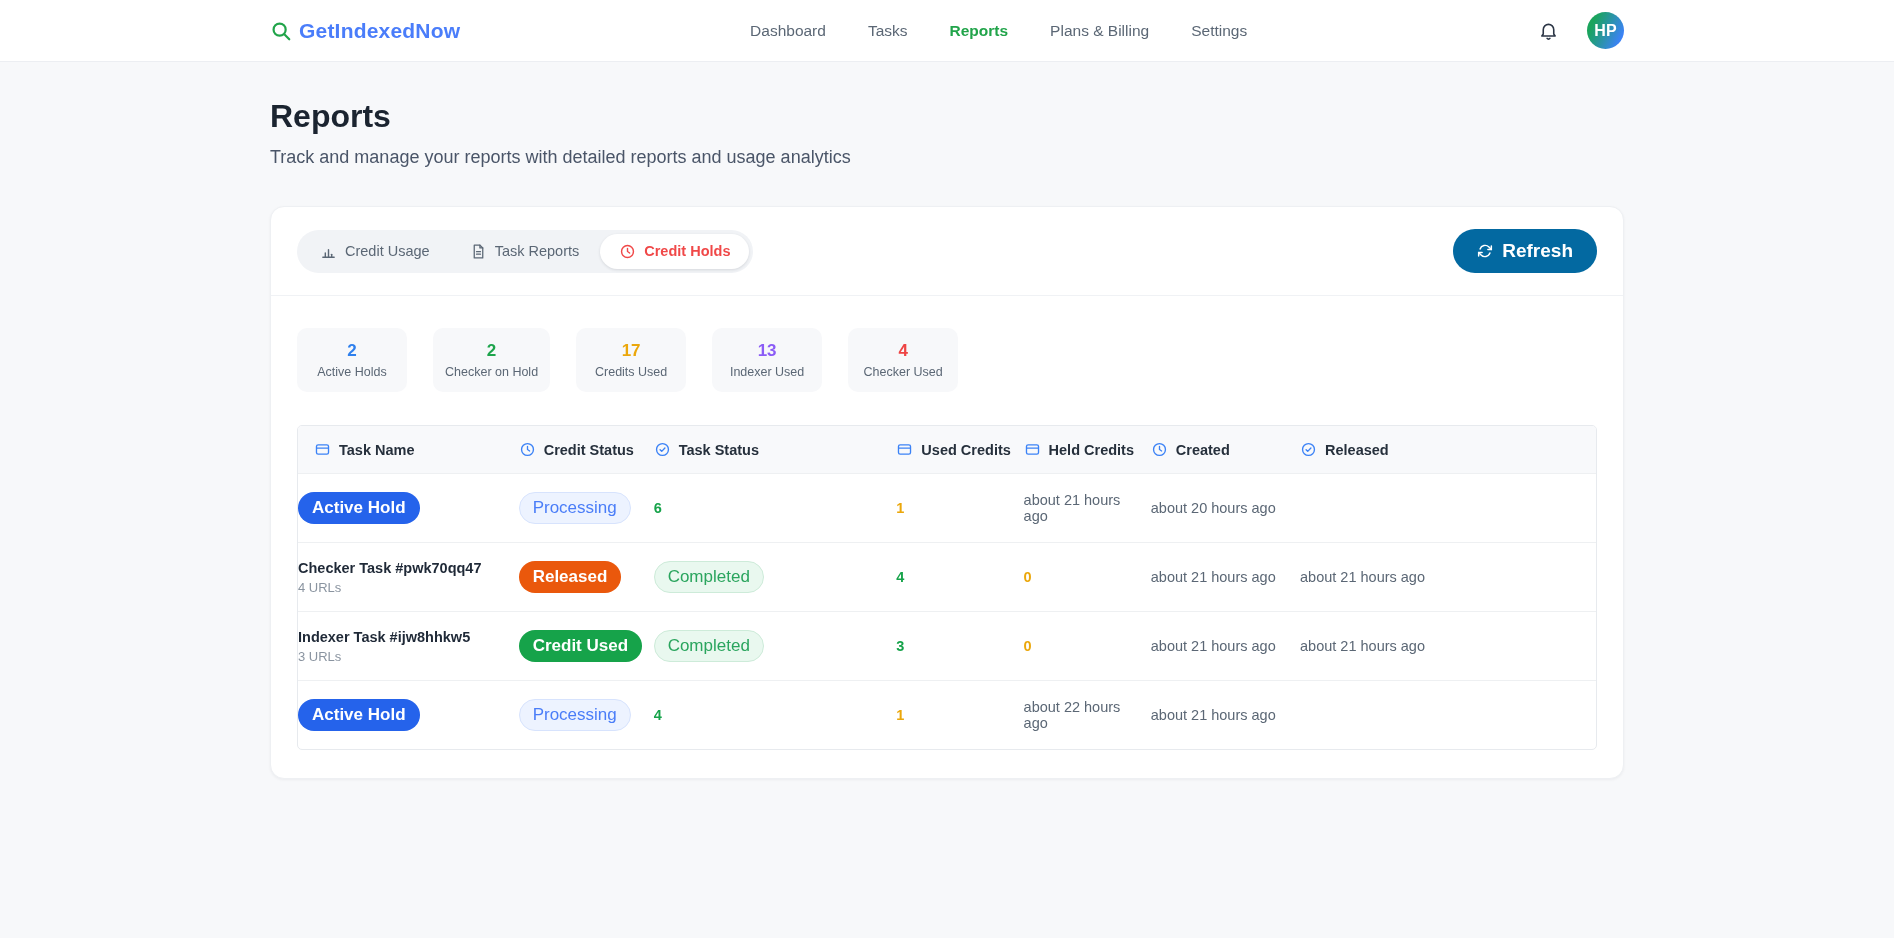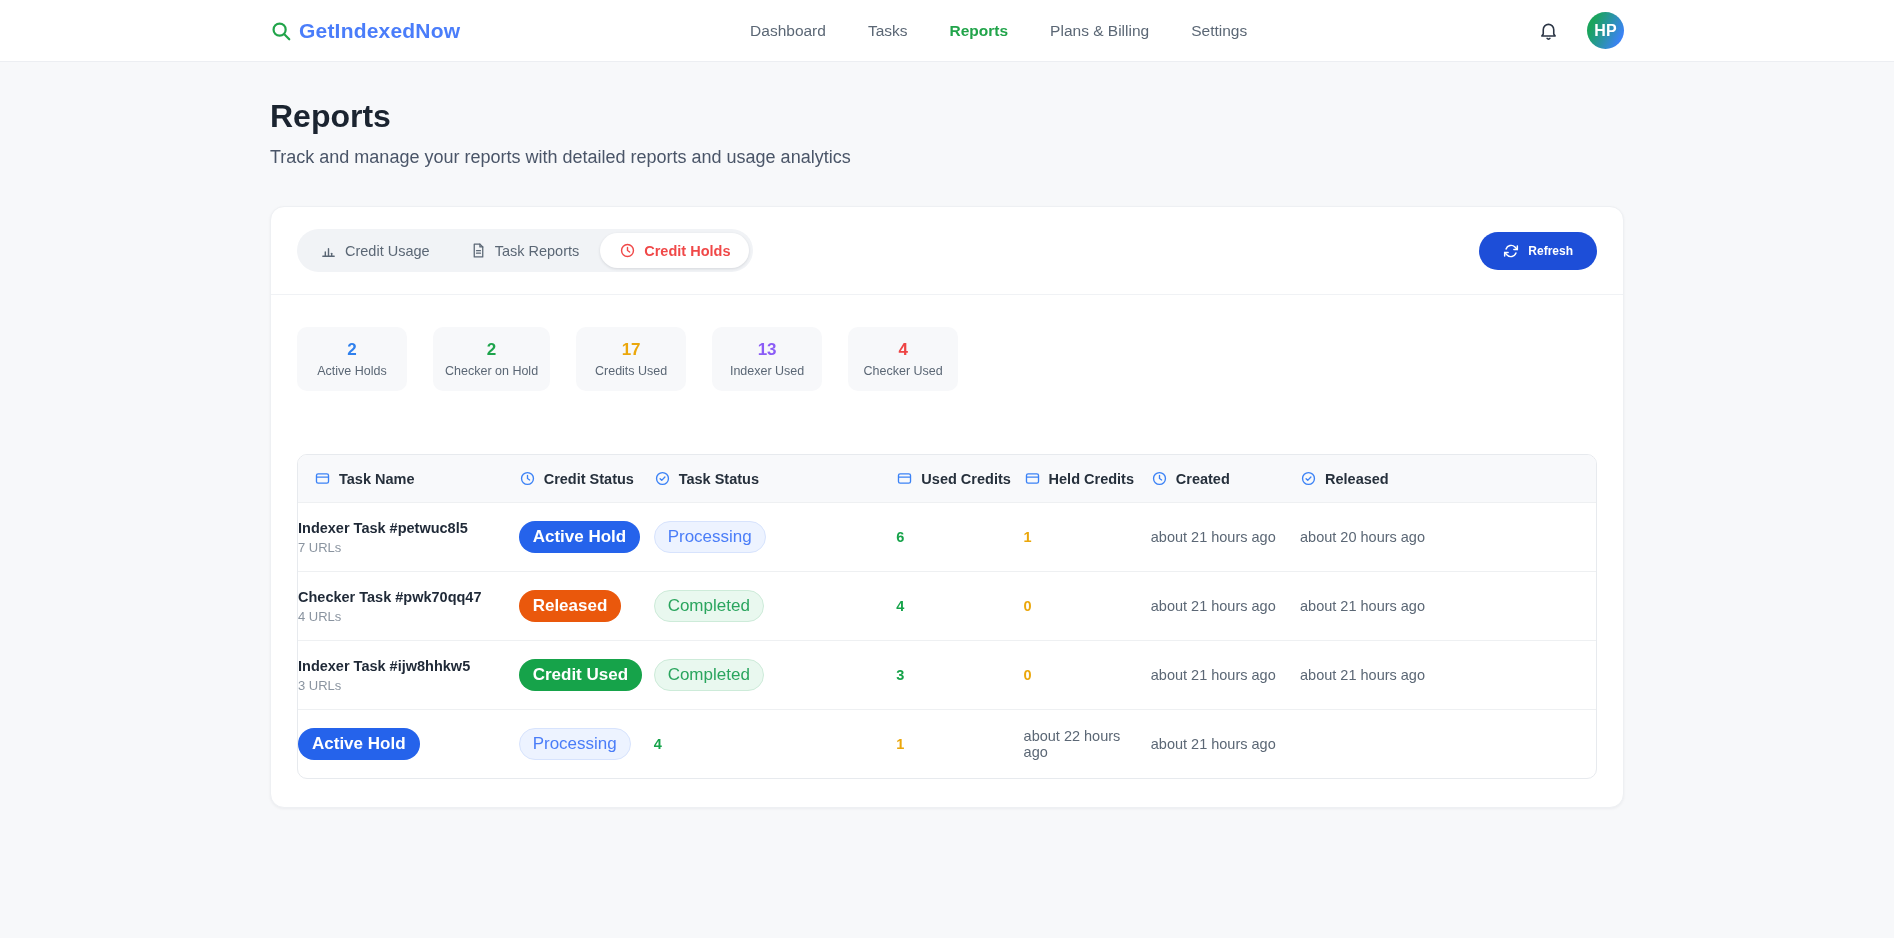--- a/index.html
+++ b/index.html
@@ -33,42 +33,42 @@
   
   .card { margin-top:38px; background:#fff; border:1px solid #eef0f3; border-radius:14px;
     box-shadow:0 1px 3px rgba(16,24,40,.05); }
   .card-head { display:flex; align-items:center; justify-content:space-between;
     padding:22px 26px; border-bottom:1px solid #f0f2f5; }
   .tabs { display:inline-flex; align-items:center; gap:2px; background:#f1f3f6; border-radius:999px; padding:4px; }
   .tab { display:flex; align-items:center; gap:8px; padding:9px 19px; border-radius:999px;
     font-size:14.5px; font-weight:500; color:#5b6775; cursor:pointer; background:transparent; border:none; }
   .tab svg { width:17px; height:17px; }
   .tab.active { background:#ffffff; color:#f04848; box-shadow:0 1px 3px rgba(16,24,40,.12); font-weight:600; }
-  .refresh-btn { display:flex; align-items:center; gap:9px; background:#1d4ed8; color:#fff; border:none;
-    border-radius:999px; padding:11px 24px; font-size:12px; font-weight:600; cursor:pointer;
+  .refresh-btn { display:flex; align-items:center; gap:9px; background:#0369a1; color:#fff; border:none;
+    border-radius:999px; padding:11px 24px; font-size:19px; font-weight:600; cursor:pointer;
     font-family:"Liberation Sans","DejaVu Sans",sans-serif; }
   .refresh-btn svg { width:16px; height:16px; }
 
   
   .summary { display:flex; align-items:flex-start; justify-content:space-between; padding:32px 26px 0; }
   .summary-title { font-size:20px; font-weight:700; color:#1b2430; }
   .summary-sub { margin-top:8px; font-size:14px; color:#5b6775; }
   .summary-period { margin-top:7px; font-size:14px; color:#5b6775; }
   .stats { display:flex; gap:26px; }
   .stat-box { min-width:110px; padding:13px 12px; background:#f7f8fa; border-radius:10px; text-align:center; }
   .stat-value { font-size:17px; font-weight:700; }
   .stat-label { margin-top:4px; font-size:12.5px; color:#5b6775; white-space:nowrap; }
   .c-blue   { color:#2f80ed; }
   .c-green  { color:#1ea44c; }
   .c-amber  { color:#eba70b; }
   .c-purple { color:#8b5cf6; }
   .c-red    { color:#ee4444; }
 
   
-  .table-wrap { margin:63px 26px 28px; border:1px solid #e7eaee; border-radius:10px; overflow:hidden; }
+  .table-wrap { margin:33px 26px 28px; border:1px solid #e7eaee; border-radius:5px; overflow:hidden; }
   .trow { display:grid; grid-template-columns:17% 10.4% 18.7% 9.8% 9.8% 11.5% 1fr; align-items:center; }
   .thead { background:#f8f9fb; }
   .th { display:flex; align-items:center; gap:8px; padding:15px 8px 15px 0; font-size:14.5px; font-weight:700; color:#26303c; }
   .th svg { width:17px; height:17px; flex:none; }
   .cell-first { padding-left:16px; }
   .tbody-row { border-top:1px solid #eef0f2; min-height:69px; }
   .td { padding:13px 8px 13px 0; font-size:14.5px; }
   .task-name { font-size:14.5px; font-weight:600; color:#1f2937; }
   .url-count { margin-top:4px; font-size:13px; color:#8a94a0; }
   .badge { display:inline-block; padding:6px 14px; border-radius:999px; font-size:17px; font-weight:600; line-height:1.15; }
@@ -253,24 +253,20 @@
             <svg viewBox="0 0 24 24" fill="none" stroke="#3b82f6" stroke-width="1.9" stroke-linecap="round" stroke-linejoin="round">
                 <circle cx="12" cy="12" r="8.4"></circle>
                 <path d="M8.6 12.3l2.3 2.3 4.5-4.8"></path>
               </svg>
           </span>
           <span>Released</span>
         </div>
       </div>
 
       <div class="trow tbody-row">
-        <div class="td cell-first">
-          <div class="task-name">Indexer Task #petwuc8l5</div>
-          <div class="url-count">7 URLs</div>
-        </div>
         <div class="td"><span class="badge badge-solid-blue">Active Hold</span></div>
         <div class="td"><span class="badge badge-soft-blue">Processing</span></div>
         <div class="td"><span class="num-green">6</span></div>
         <div class="td"><span class="num-amber">1</span></div>
         <div class="td"><span class="time-text">about 21 hours ago</span></div>
         <div class="td"><span class="time-text">about 20 hours ago</span></div>
       </div>
 
       <div class="trow tbody-row">
         <div class="td cell-first">

